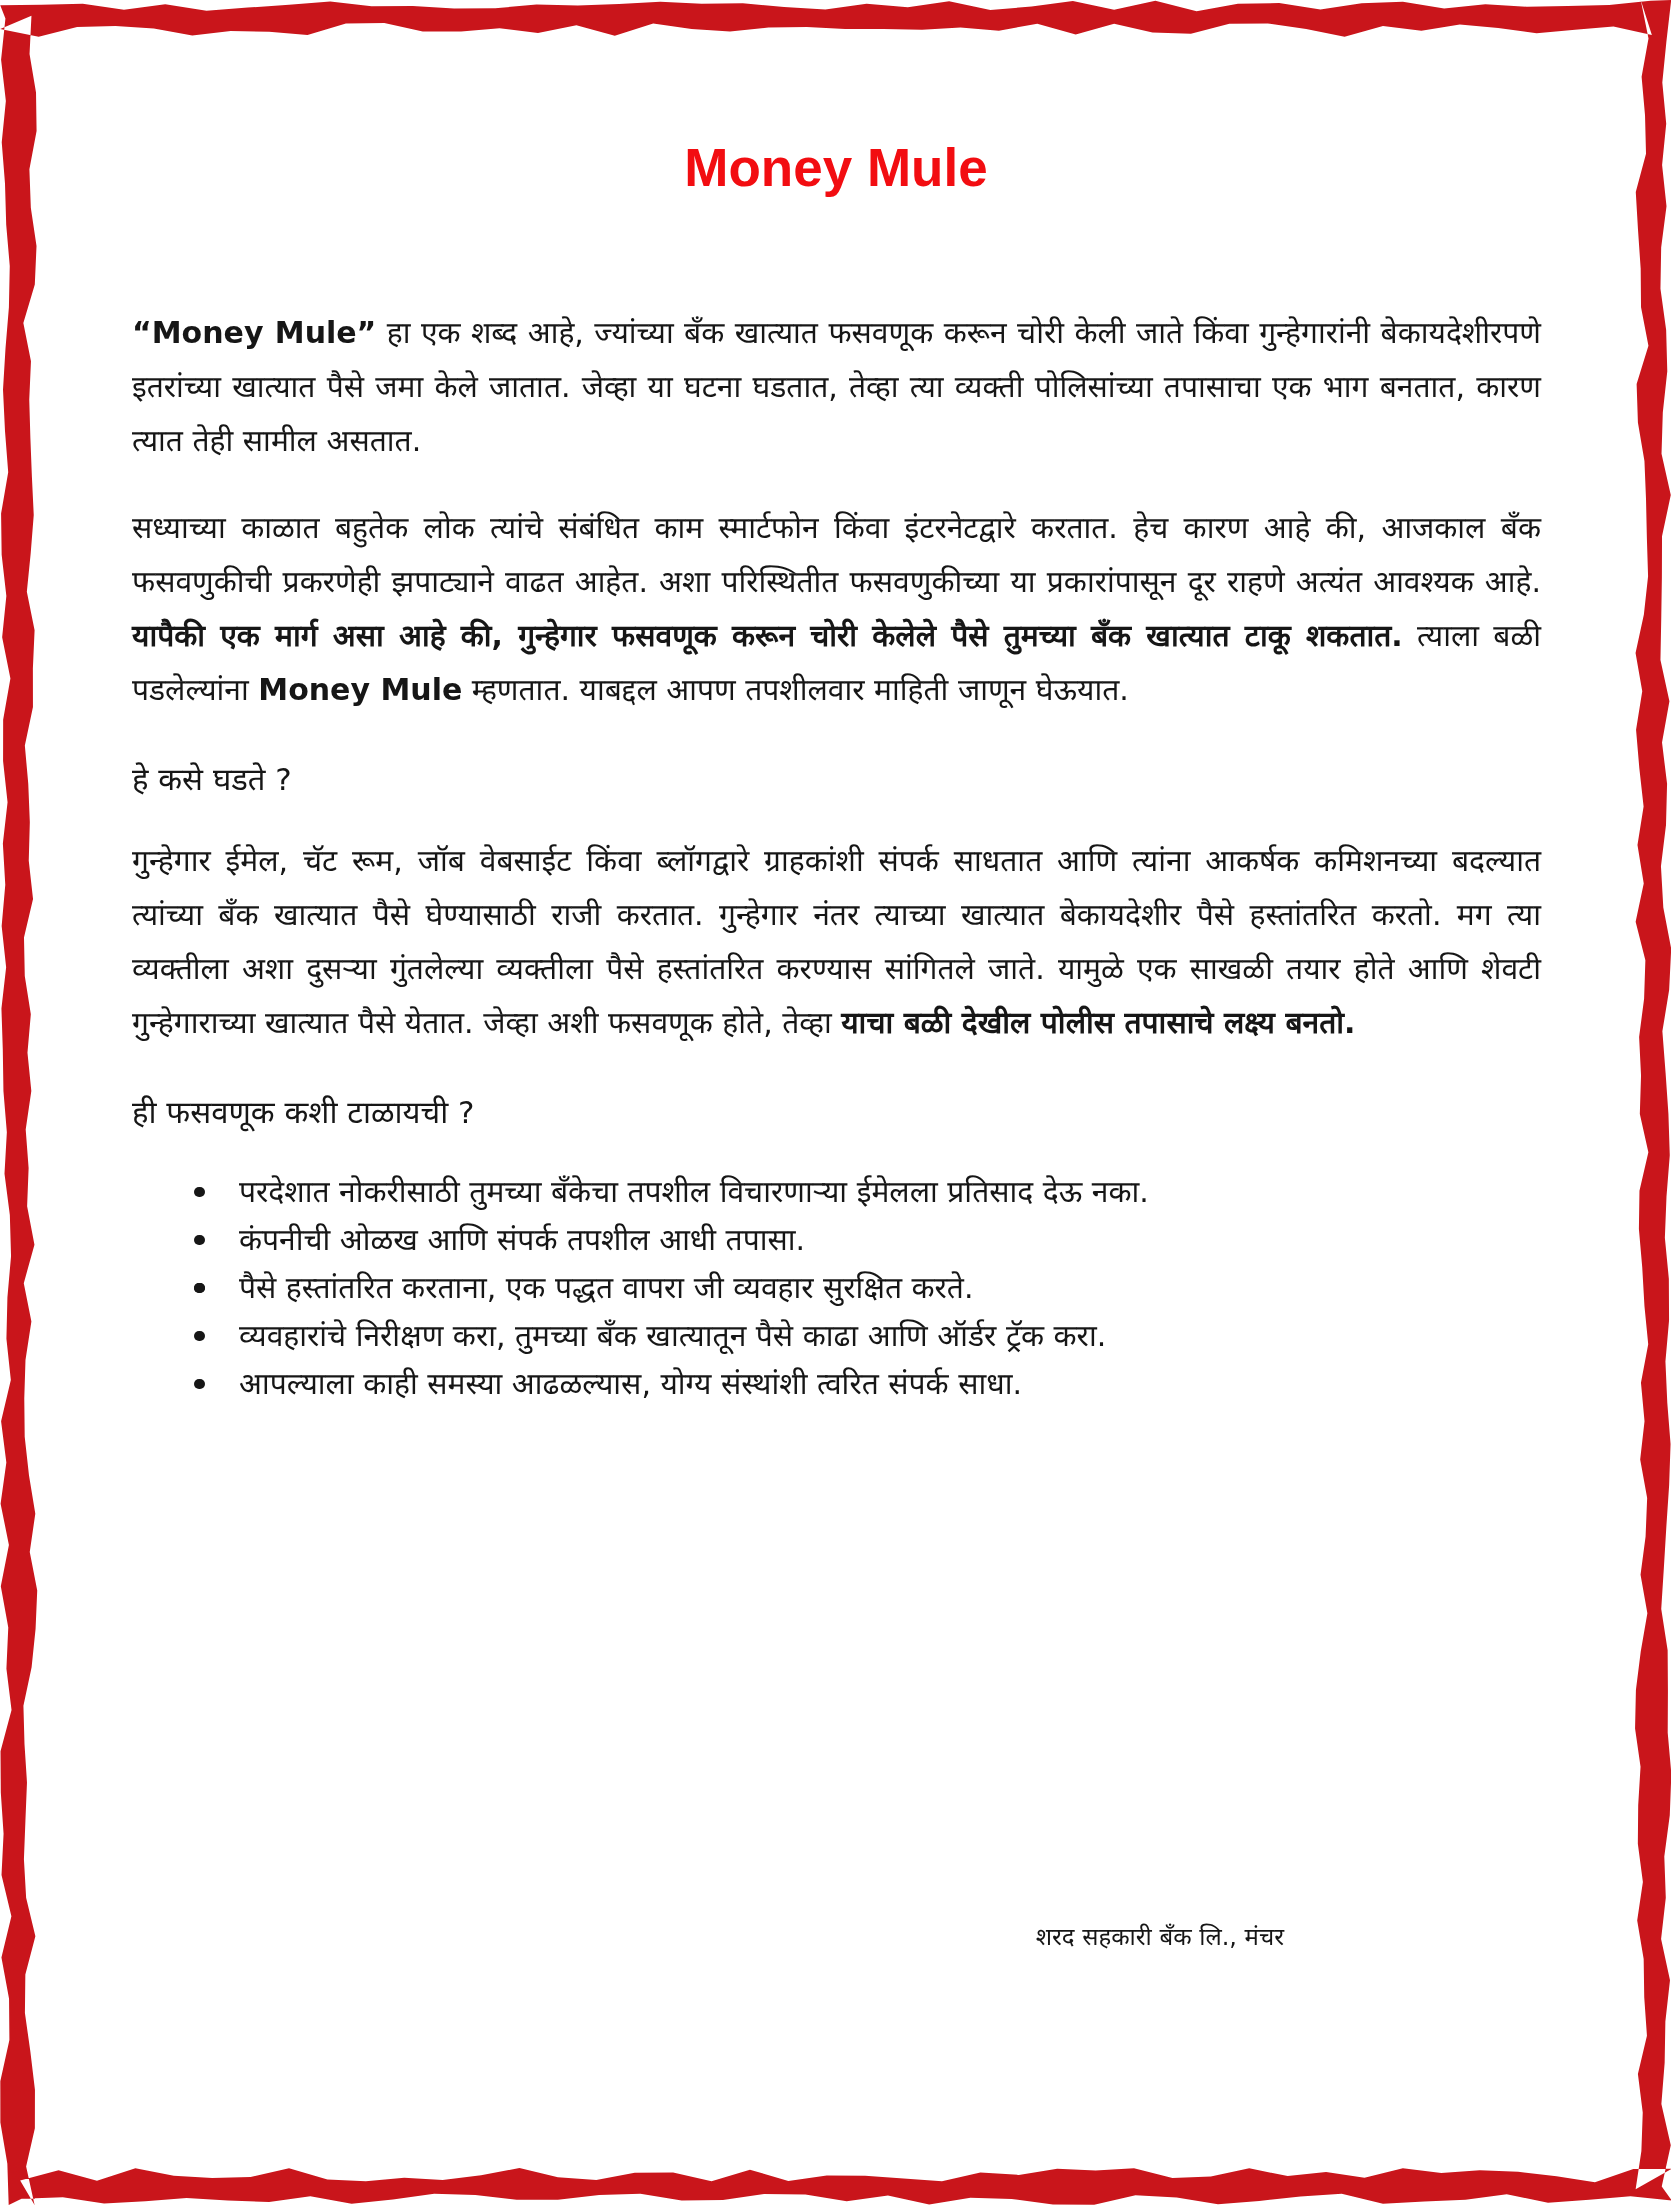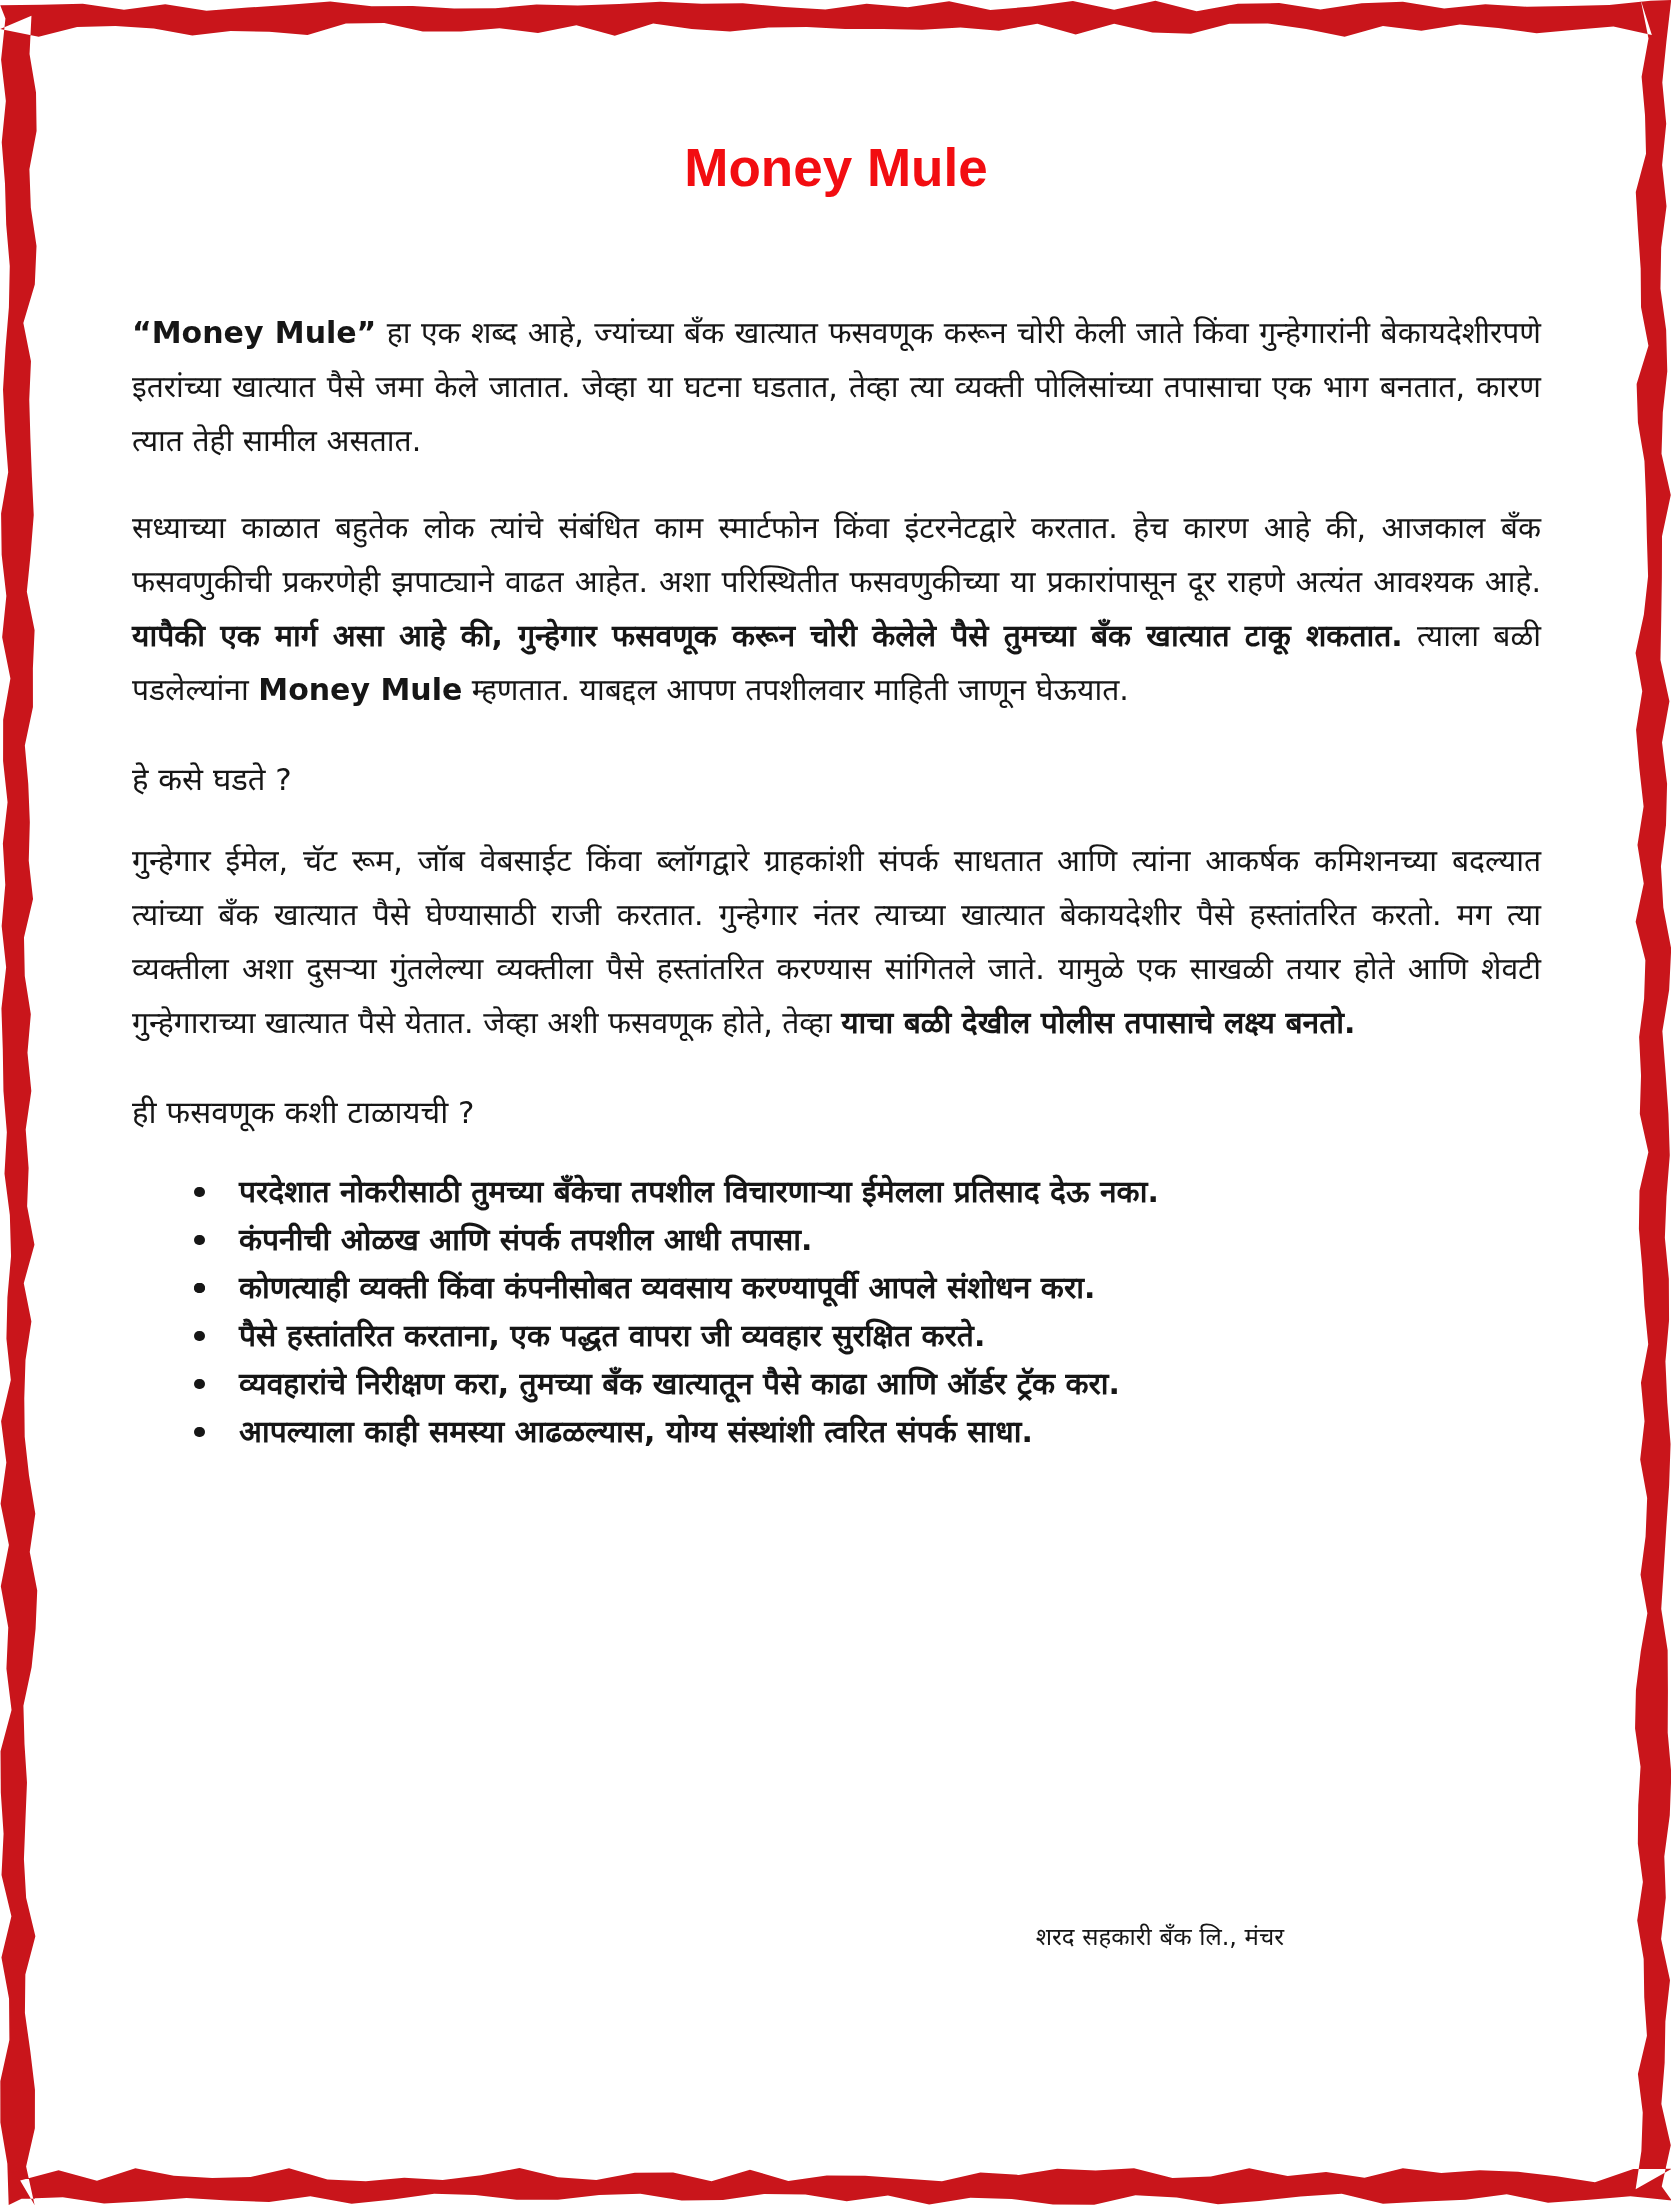--- a/index.html
+++ b/index.html
@@ -17,21 +17,21 @@
   }
   .content{
     position:absolute;left:132px;top:306px;width:1409px;
     color:var(--text-black,#161616);font-size:30px;text-align:justify;
   }
   .content p.para{margin:0 0 33px 0;line-height:54px;}
   .content h2.heading{
     margin:41px 0 33px 0;font-size:31px;font-weight:normal;line-height:43px;text-align:left;
   }
   .content b{font-weight:bold;}
-  ul.bullets{list-style:none;margin:34px 0 0 61px;padding:0;font-weight:bold;}
+  ul.bullets{list-style:none;margin:34px 0 0 61px;padding:0;}
   ul.bullets li{
     position:relative;padding-left:46px;line-height:48px;text-align:justify;margin:0;
   }
   .bullet-dot{
     position:absolute;left:1.4px;top:18.5px;width:10.7px;height:10.7px;border-radius:50%;
     background:var(--text-black,#161616);display:inline-block;
   }
   .footer{
     position:absolute;top:1919px;right:388px;font-size:24px;
     color:var(--text-black,#161616);white-space:nowrap;
@@ -51,21 +51,20 @@
   <div class="content" id="content">
       <p class="para"><b>“Money Mule”</b><span> हा एक शब्द आहे, ज्यांच्या बँक खात्यात फसवणूक करून चोरी केली जाते किंवा गुन्हेगारांनी बेकायदेशीरपणे इतरांच्या खात्यात पैसे जमा केले जातात. जेव्हा या घटना घडतात, तेव्हा त्या व्यक्ती पोलिसांच्या तपासाचा एक भाग बनतात, कारण त्यात तेही सामील असतात.</span></p>
       <p class="para"><span>सध्याच्या काळात बहुतेक लोक त्यांचे संबंधित काम स्मार्टफोन किंवा इंटरनेटद्वारे करतात. हेच कारण आहे की, आजकाल बँक फसवणुकीची प्रकरणेही झपाट्याने वाढत आहेत. अशा परिस्थितीत फसवणुकीच्या या प्रकारांपासून दूर राहणे अत्यंत आवश्यक आहे. </span><b>यापैकी एक मार्ग असा आहे की, गुन्हेगार फसवणूक करून चोरी केलेले पैसे तुमच्या बँक खात्यात टाकू शकतात.</b><span> त्याला बळी पडलेल्यांना </span><b>Money Mule</b><span> म्हणतात. याबद्दल आपण तपशीलवार माहिती जाणून घेऊयात.</span></p>
       <h2 class="heading">हे कसे घडते ?</h2>
       <p class="para"><span>गुन्हेगार ईमेल, चॅट रूम, जॉब वेबसाईट किंवा ब्लॉगद्वारे ग्राहकांशी संपर्क साधतात आणि त्यांना आकर्षक कमिशनच्या बदल्यात त्यांच्या बँक खात्यात पैसे घेण्यासाठी राजी करतात. गुन्हेगार नंतर त्याच्या खात्यात बेकायदेशीर पैसे हस्तांतरित करतो. मग त्या व्यक्तीला अशा दुसऱ्या गुंतलेल्या व्यक्तीला पैसे हस्तांतरित करण्यास सांगितले जाते. यामुळे एक साखळी तयार होते आणि शेवटी गुन्हेगाराच्या खात्यात पैसे येतात. जेव्हा अशी फसवणूक होते, तेव्हा </span><b>याचा बळी देखील पोलीस तपासाचे लक्ष्य बनतो.</b></p>
       <h2 class="heading">ही फसवणूक कशी टाळायची ?</h2>
       <ul class="bullets">
         <li><span class="bullet-dot"></span><span>परदेशात नोकरीसाठी तुमच्या बँकेचा तपशील विचारणाऱ्या ईमेलला प्रतिसाद देऊ नका.</span></li>
         <li><span class="bullet-dot"></span><span>कंपनीची ओळख आणि संपर्क तपशील आधी तपासा.</span></li>
         <li><span class="bullet-dot"></span></li>
-        <li><span class="bullet-dot"></span><span>कोणत्याही व्यक्ती किंवा कंपनीसोबत व्यवसाय करण्यापूर्वी आपले संशोधन करा.</span></li>
         <li><span class="bullet-dot"></span><span>पैसे हस्तांतरित करताना, एक पद्धत वापरा जी व्यवहार सुरक्षित करते.</span></li>
         <li><span class="bullet-dot"></span><span>व्यवहारांचे निरीक्षण करा, तुमच्या बँक खात्यातून पैसे काढा आणि ऑर्डर ट्रॅक करा.</span></li>
         <li><span class="bullet-dot"></span><span>आपल्याला काही समस्या आढळल्यास, योग्य संस्थांशी त्वरित संपर्क साधा.</span></li>
       </ul>
     </div>
 
   <div class="footer">शरद सहकारी बँक लि., मंचर</div>
 
 </div>
 

